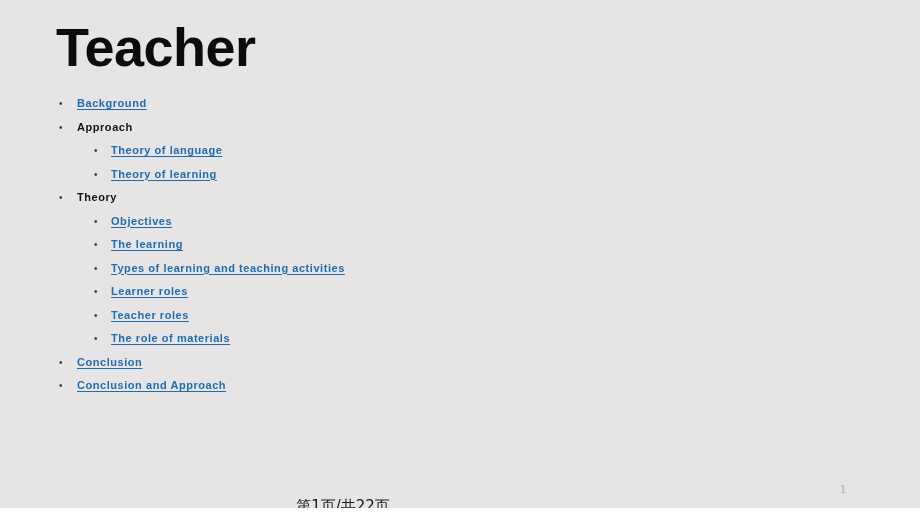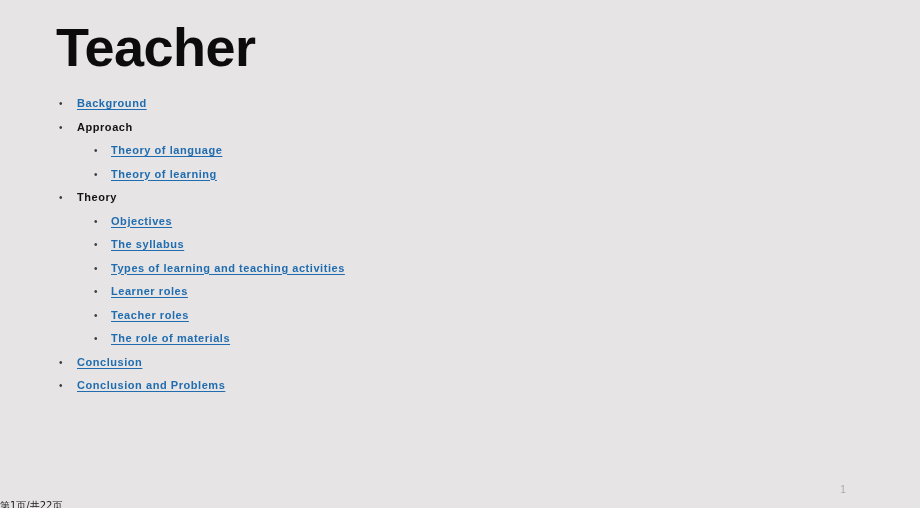--- a/index.html
+++ b/index.html
@@ -89,22 +89,22 @@
     color: #131313;
     text-decoration: none;
   }
 
   
   #footer-pager {
     position: absolute;
     left: 0;
     top: 496px;
     width: 686px;
-    text-align: left;
-    font-size: 10px;
+    text-align: center;
+    font-size: 15px;
     color: #1a1a1a;
     font-family: "DejaVu Sans", "Liberation Sans", sans-serif;
     line-height: 20px;
     white-space: nowrap;
   }
 
   #page-number {
     position: absolute;
     left: 836px;
     top: 483px;
@@ -152,21 +152,21 @@
       <div class="outline-row lvl1">
         <span class="bullet">•</span>
         <span class="row-label is-plain">Theory</span>
       </div>
       <div class="outline-row lvl2">
         <span class="bullet">•</span>
         <a class="row-label is-link" href="#">Objectives</a>
       </div>
       <div class="outline-row lvl2">
         <span class="bullet">•</span>
-        <a class="row-label is-link" href="#">The syllabus</a>
+        <a class="row-label is-link" href="#">The learning</a>
       </div>
       <div class="outline-row lvl2">
         <span class="bullet">•</span>
         <a class="row-label is-link" href="#">Types of learning and teaching activities</a>
       </div>
       <div class="outline-row lvl2">
         <span class="bullet">•</span>
         <a class="row-label is-link" href="#">Learner roles</a>
       </div>
       <div class="outline-row lvl2">
@@ -176,21 +176,21 @@
       <div class="outline-row lvl2">
         <span class="bullet">•</span>
         <a class="row-label is-link" href="#">The role of materials</a>
       </div>
       <div class="outline-row lvl1">
         <span class="bullet">•</span>
         <a class="row-label is-link" href="#">Conclusion</a>
       </div>
       <div class="outline-row lvl1">
         <span class="bullet">•</span>
-        <a class="row-label is-link" href="#">Conclusion and Problems</a>
+        <a class="row-label is-link" href="#">Conclusion and Approach</a>
       </div>
     </div>
 
   <div id="footer-pager">第1页/共22页</div>
 
   <div id="page-number">1</div>
 
 </div>
 
 <div id="bottom-strip"></div>

